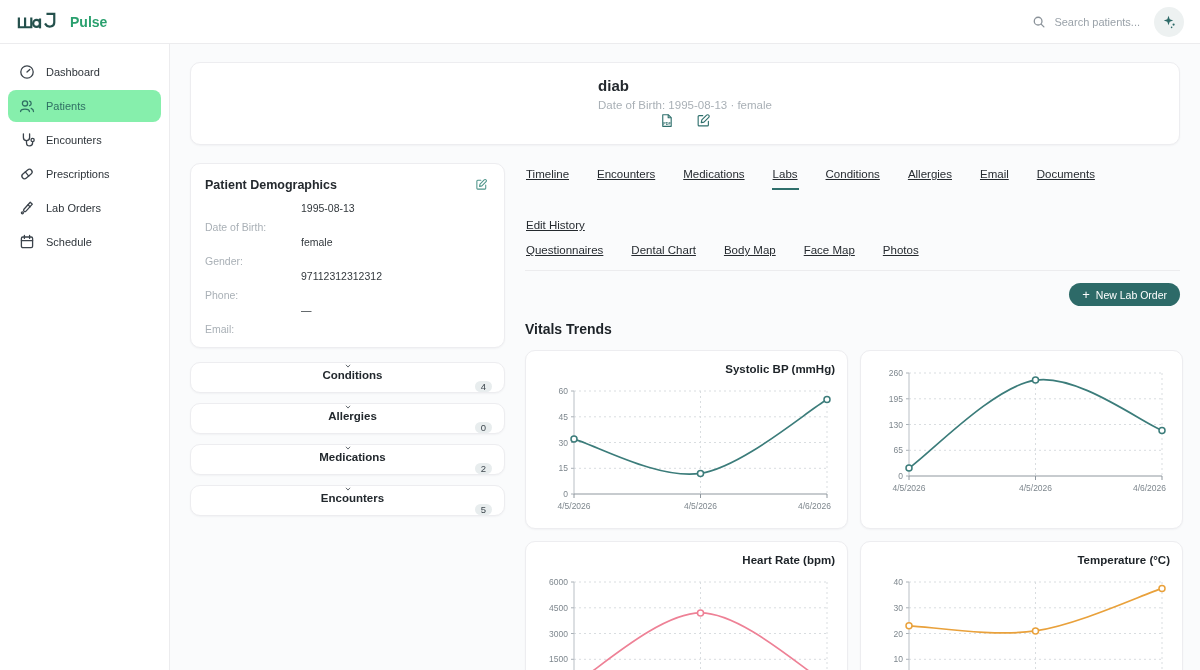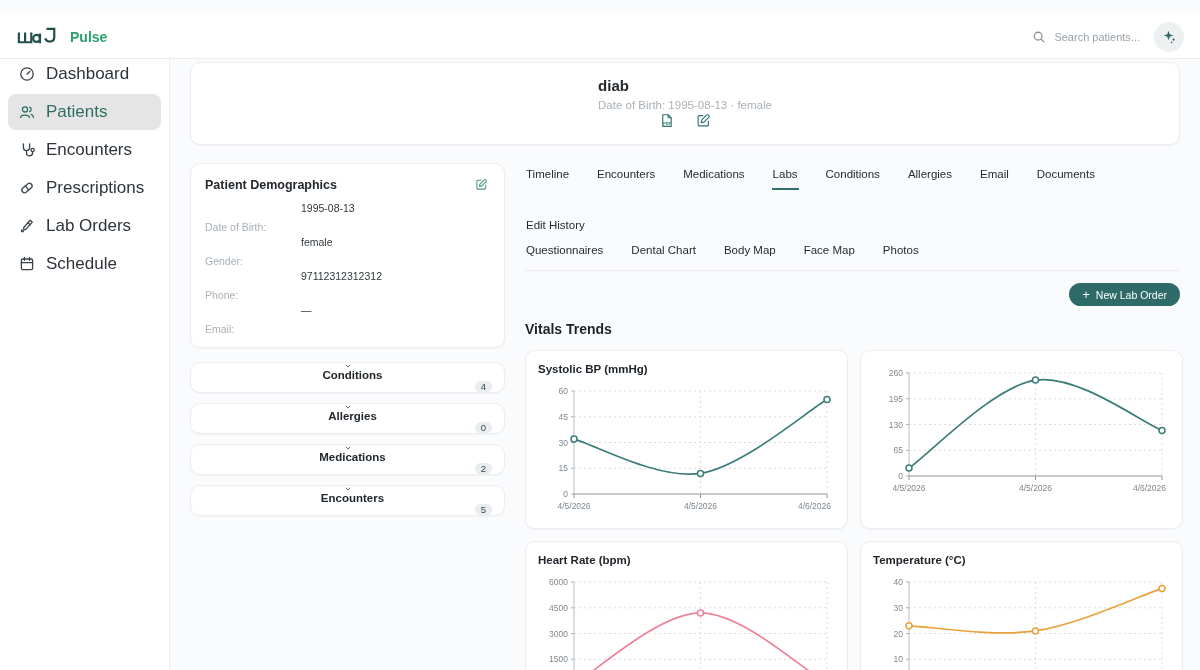--- a/index.html
+++ b/index.html
@@ -2,36 +2,36 @@
 <html><head>
 <meta charset="utf-8">
 <style>
   * { box-sizing: border-box; margin: 0; padding: 0; }
   html,body { width:1200px; height:670px; overflow:hidden; background:#fafbfc;
     font-family:"Liberation Sans", sans-serif; color:#24292e; }
 
   
   .topbar { position:fixed; top:0; left:0; width:1200px; height:44px; background:#fff;
     border-bottom:1px solid #ececee; display:flex; align-items:center;
-    justify-content:space-between; padding:0 16px; z-index:10;margin-top:15px; }
+    justify-content:space-between; padding:0 16px; z-index:10; }
   .brand { display:flex; align-items:center; gap:10px; cursor:pointer; }
   .brand-name { font-size:14px; font-weight:bold; color:#2aa06e; }
   .hdr-right { display:flex; align-items:center; gap:14px; }
   .search { display:flex; align-items:center; gap:8px; cursor:text; }
   .search-ph { font-size:11px; color:#9aa2a9; }
   .sparkle-btn { width:30px; height:30px; border-radius:50%; background:#edf1f1;
     border:none; display:flex; align-items:center; justify-content:center; cursor:pointer; }
 
   
   .sidebar { position:fixed; top:44px; left:0; bottom:0; width:170px; background:#fff;
     border-right:1px solid #ececee; padding-top:12px; }
   .nav-item { display:flex; align-items:center; gap:11px; margin:0 8px 2px;
-    padding:8px 11px; border-radius:8px; font-size:17px; color:#2e343a; cursor:pointer; }
+    padding:8px 11px; border-radius:8px; font-size:11px; color:#2e343a; cursor:pointer; }
   .nav-item .nav-icon { display:flex; width:16px; height:16px; flex:none; }
-  .nav-item.active { background:#e5e5e5; color:#2f6f63; }
+  .nav-item.active { background:#86efac; color:#2f6f63; }
   .nav-item.active svg * { stroke:#2f6f63; }
 
   
   .main { position:absolute; top:44px; left:170px; right:0; bottom:0;
     background:#fafbfc; padding:18px 20px; overflow:hidden; }
   .card { background:#fff; border:1px solid #ededf0; border-radius:10px;
     box-shadow:0 1px 2px rgba(20,30,40,.04);flex-direction:column; }
 
   .patient-card { display:flex; justify-content:space-between; align-items:center;
     padding:14px 16px; }
@@ -53,35 +53,35 @@
 
   .acc-item { margin-top:10px; height:31px; display:flex; align-items:center;
     padding:0 12px; cursor:pointer; }
   .acc-item:first-child { margin-top:14px; }
   .acc-label { font-size:11.5px; font-weight:bold; margin-left:10px; color:#22282d; }
   .acc-badge { margin-left:auto; min-width:17px; height:17px; border-radius:9px;
     background:#e8edee; color:#3e474e; font-size:9.5px; display:flex;
     align-items:center; justify-content:center; padding:0 4px; }
 
   .tabs { border-bottom:1px solid #ececee; padding:2px 0 4px; }
-  .tab-row { display:flex; gap:26px; flex-wrap:wrap; }
+  .tab-row { display:flex; gap:26px; flex-wrap:wrap;text-decoration:underline; }
   .tab { font-size:11.5px; color:#262b30; padding:3px 1px 8px; cursor:pointer;
     border-bottom:2px solid transparent; }
   .tab.active { border-bottom-color:#2f6f6c; font-weight:bold; font-weight:500; }
 
   .actions-row { margin-top:12px; display:flex; justify-content:flex-end; }
   .primary-btn { background:#2d6a68; color:#fff; border:none; border-radius:12px;
     height:23px; padding:0 13px; font-size:10.5px; display:flex; align-items:center;
     gap:6px; cursor:pointer; font-family:inherit; }
   .primary-btn .plus { font-size:13px; line-height:1; }
 
   .section-title { font-size:14px; margin-top:15px; color:#1d2328; }
   .chart-grid { margin-top:13px; display:grid; grid-template-columns:1fr 1fr; gap:12px; }
   .chart-card { padding:12px 12px 8px; }
-  .chart-card h3 { font-size:11.5px; color:#1d2328; margin-bottom:6px; }
+  .chart-card h3 { font-size:11.5px; color:#1d2328; margin-bottom:6px;text-align:right; }
 </style>
 </head>
 <body>
 
 <header class="topbar">
   <div class="brand">
     <svg width="44" height="25" viewBox="0 0 46 26">
       <g fill="none" stroke="#24504c" stroke-width="2.3" stroke-linecap="square">
         <path d="M3 10 V19 H16 V10 M9.5 10 V19"></path>
         <circle cx="21.5" cy="15" r="3.6"></circle>

